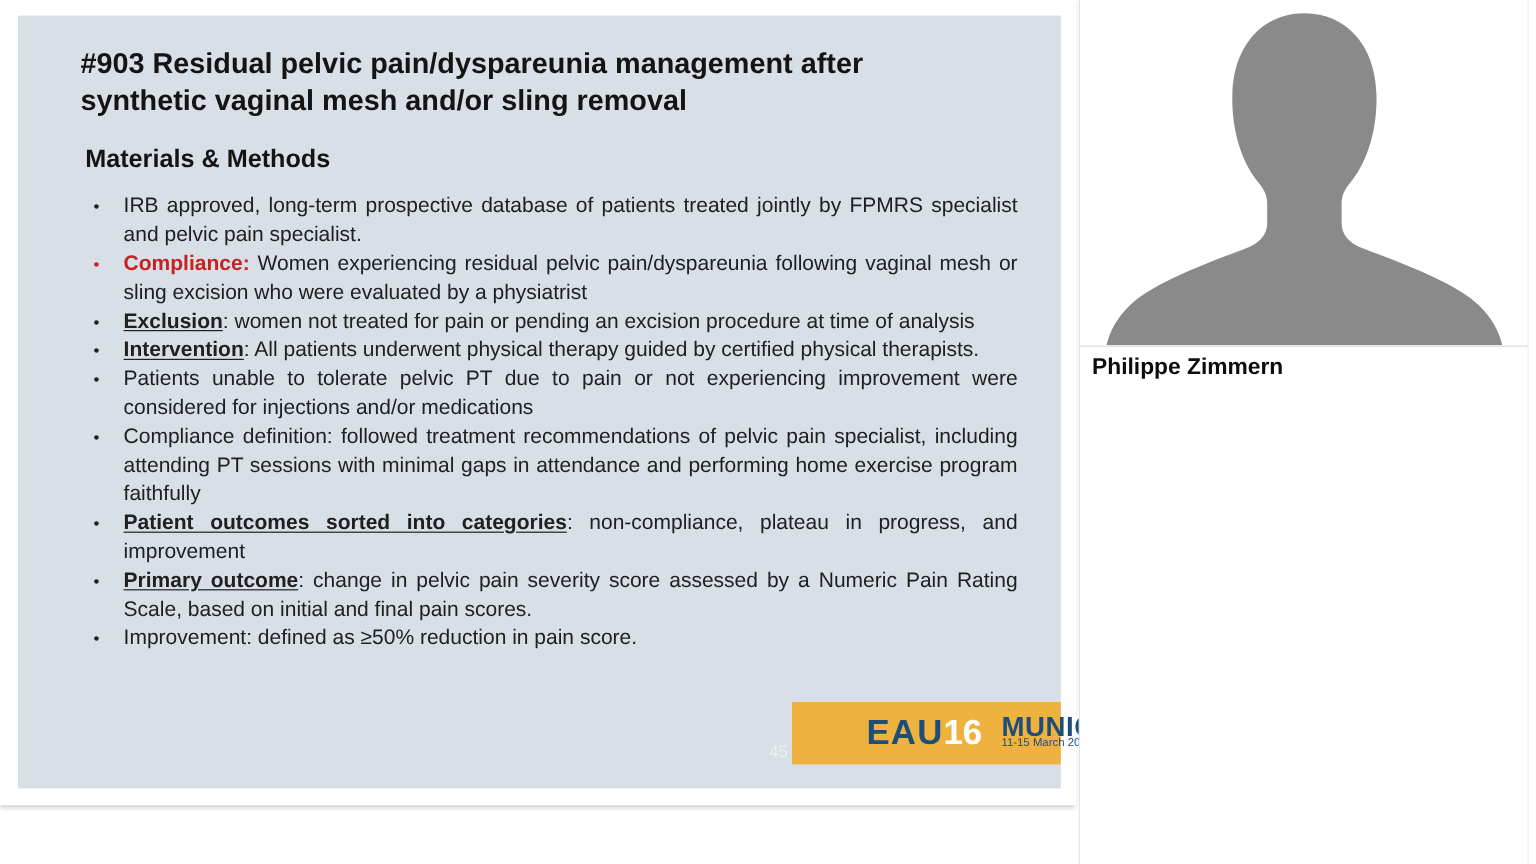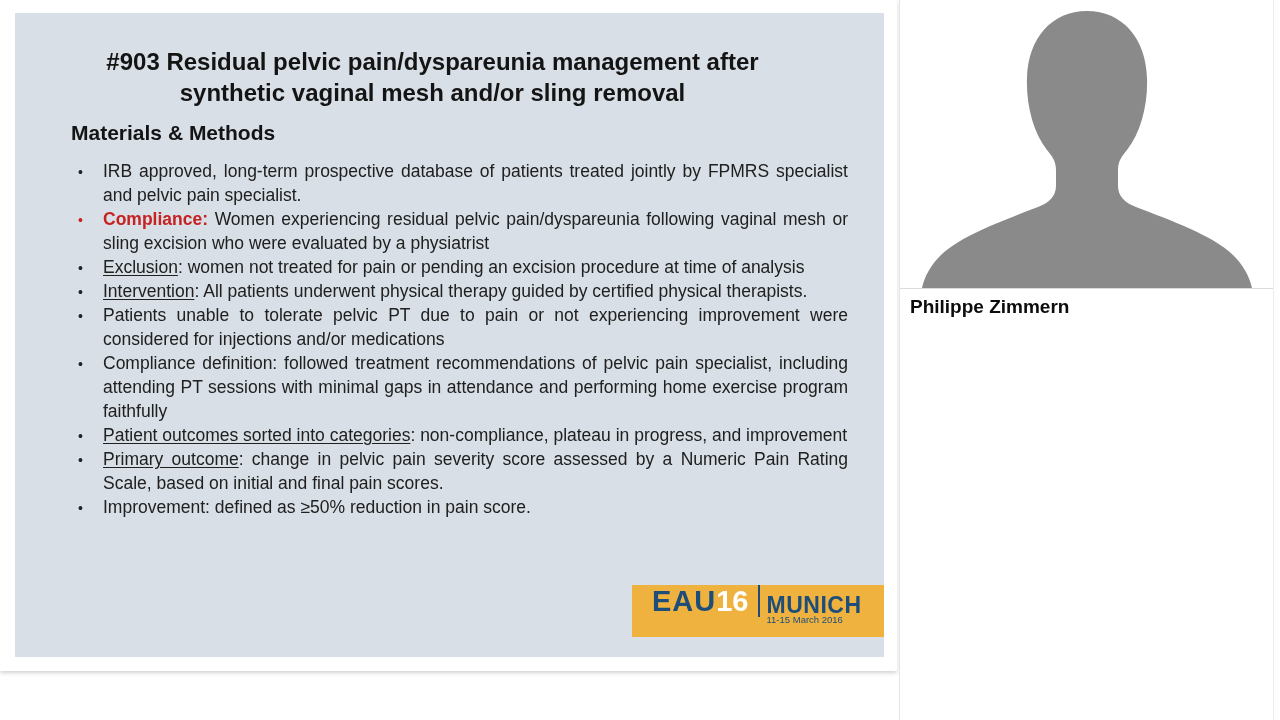--- a/index.html
+++ b/index.html
@@ -16,52 +16,51 @@
     background: #ffffff;
     box-shadow: 0 2px 4px rgba(0,0,0,0.18);
   }
   .slide {
     position: absolute; left: 15px; top: 13px; width: 869px; height: 644px;
     background: #d8dfe6;
   }
   .slide-title {
     position: absolute; left: 48px; top: 21px; width: 715px;
     font-size: 24px; font-weight: bold; line-height: 31px; color: #141414;
-    margin: 12px;
-    text-align: center;
+    margin: 4px;
   }
   .section-heading {
     position: absolute; left: 48px; top: 100px;
     font-size: 21px; font-weight: bold; color: #141414; margin: 8px;
   }
   .bullet-list {
     position: absolute; left: 63px; top: 146px; width: 770px;
     margin: 0; padding: 0; list-style: none;
   }
   .bullet {
     position: relative; padding-left: 25px;
     font-size: 17.5px; line-height: 24px; color: #202020;
     text-align: justify;
   }
   .marker {
     position: absolute; left: 0; top: 1px; font-size: 14px; color: #202020;
   }
   .marker.red { color: #c52222; }
   .lead.red { color: #c52222; font-weight: bold; }
-  .lead.underline { text-decoration: underline; text-underline-offset: 2px; }
+  .lead.underline { text-decoration: underline; text-underline-offset: 2px; font-weight: bold; }
 
   .slide-number {
     position: absolute; left: 626px; top: 605px;
     font-size: 14px; color: #ffffff; opacity: 0.55;
   }
 
   
   .eau-logo {
-    position: absolute; right: 0; top: 572px; width: 252px; height: 52px;
-    background: #f0b23e; display: flex; 
+    position: absolute; right: 0; top: 572px; width: 224px; height: 52px;
+    background: #f0b23e; display: flex; align-items: center; padding-left: 42px;
   }
   .eau-text {
     margin-left: 20px; font-size: 29px; font-weight: bold;
     color: #1d4e7a; letter-spacing: 1px;
   }
   .eau-year { font-size: 29px; font-weight: bold; color: #ffffff; }
   .eau-sep { width: 2px; height: 32px; background: #1d4e7a; margin: 0 7px 0 9px; }
   .eau-city-block { display: flex; flex-direction: column; justify-content: center; }
   .eau-city {
     font-size: 23px; color: #1d4e7a; font-weight: bold;

